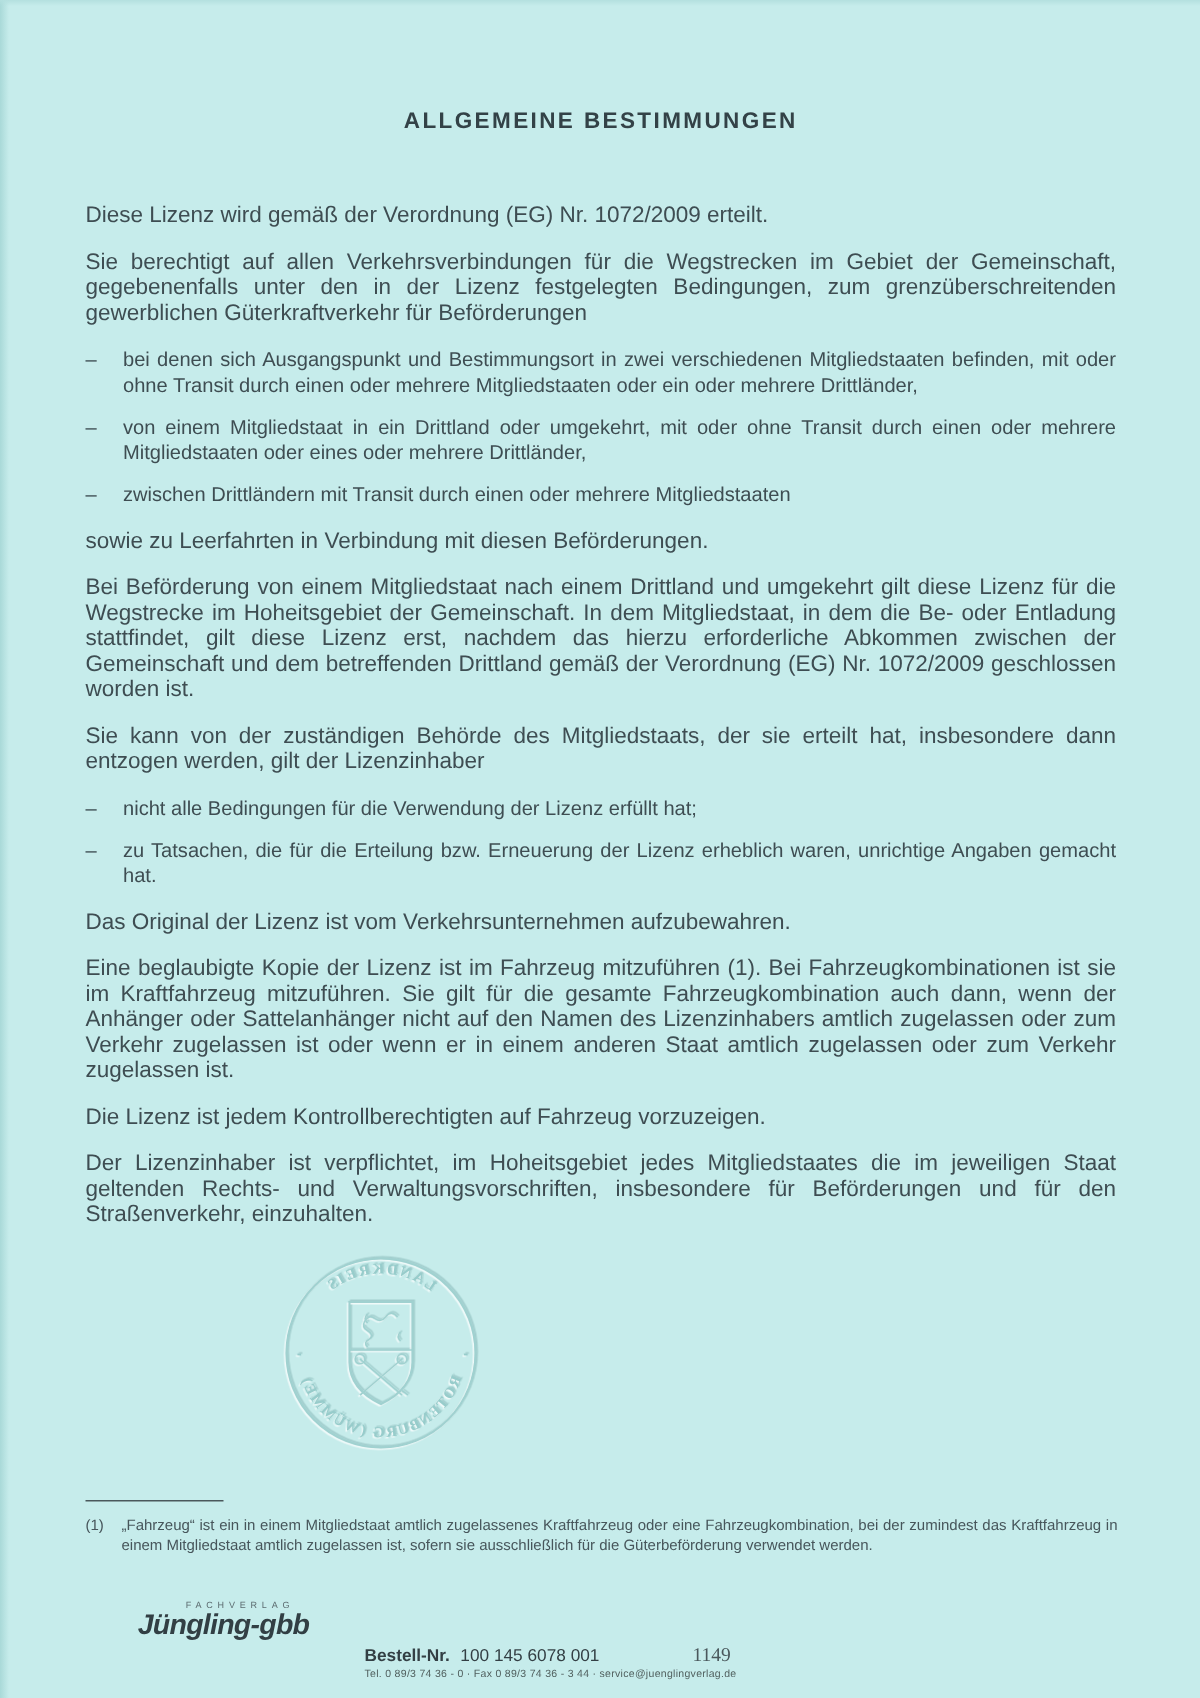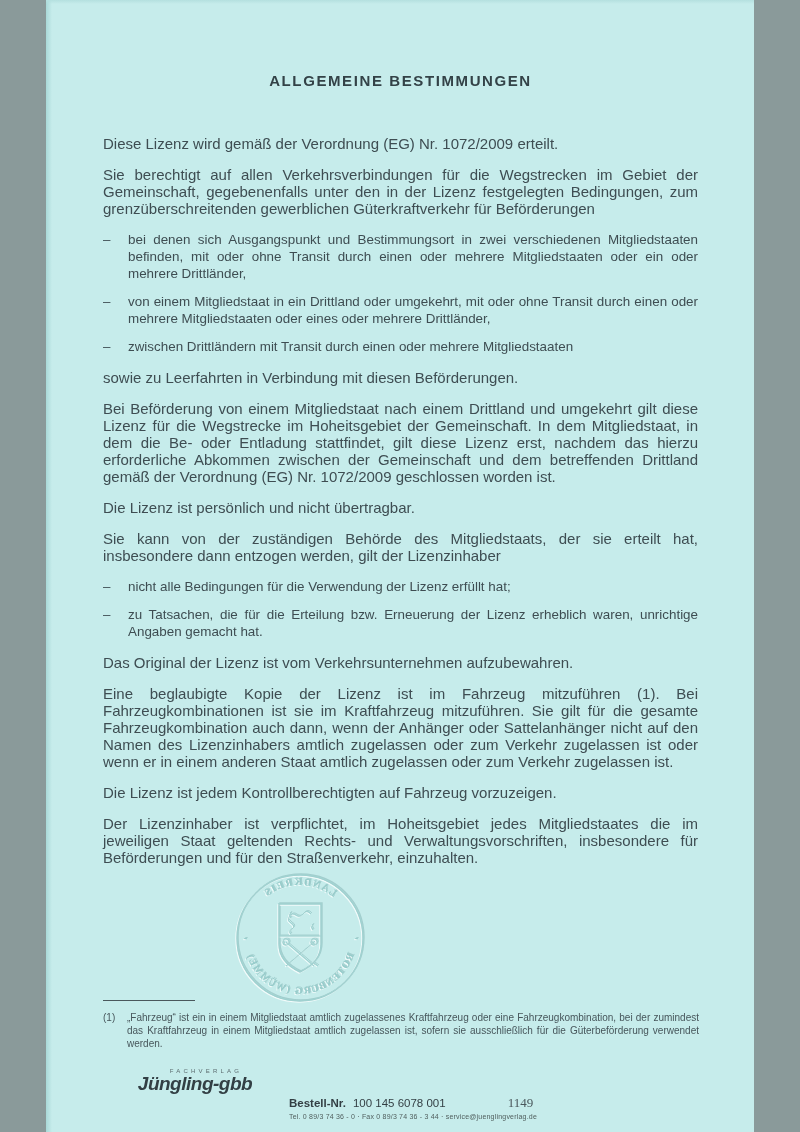--- a/index.html
+++ b/index.html
@@ -2,21 +2,21 @@
 <html lang="de"><head>
 <meta charset="utf-8">
 <style>
   html,body{margin:0;padding:0;}
   body{
     background:#8a9a9a;
     font-family:"Liberation Sans","DejaVu Sans",sans-serif;
   }
   .page{
     position:relative;
-    width:708px;height:1132px;
+    width:800px;height:1132px;
     margin:0 auto;
     background:#c6eceb;
     overflow:hidden;
     color:#3e4d52;
   }
   
   .page::before{
     content:"";position:absolute;left:0;top:0;bottom:0;width:6px;
     background:linear-gradient(90deg,#a9d9d8,rgba(198,236,235,0));
     pointer-events:none;
@@ -41,21 +41,21 @@
     text-align:justify;
   }
   .bullet{
     position:relative;
     margin:0 0 11px 0;
     padding-left:25px;
     font-size:13.4px;line-height:17px;
     text-align:justify;
   }
   .bullet .dash{position:absolute;left:0;top:0;}
-  .para.last{margin-bottom:6px;}
+  .para.last{margin-bottom:18px;}
 
   
   .seal-wrap{
     width:132px;height:132px;
     margin-left:131px;
     transform:scaleX(-1);
     opacity:.9;
   }
   .seal-wrap svg{
     filter:drop-shadow(1px 1px 0 rgba(255,255,255,.85)) drop-shadow(-0.5px -0.5px 0 rgba(110,165,165,.45));
@@ -119,21 +119,20 @@
       <span class="dash">–</span>
       <span>von einem Mitgliedstaat in ein Drittland oder umgekehrt, mit oder ohne Transit durch einen oder mehrere Mitgliedstaaten oder eines oder mehrere Drittländer,</span>
     </div>
     <div class="bullet" style="margin-bottom:14px;">
       <span class="dash">–</span>
       <span>zwischen Drittländern mit Transit durch einen oder mehrere Mitgliedstaaten</span>
     </div>
 
     <p class="para">sowie zu Leerfahrten in Verbindung mit diesen Beförderungen.</p>
     <p class="para">Bei Beförderung von einem Mitgliedstaat nach einem Drittland und umgekehrt gilt diese Lizenz für die Wegstrecke im Hoheitsgebiet der Gemeinschaft. In dem Mitgliedstaat, in dem die Be- oder Entladung stattfindet, gilt diese Lizenz erst, nachdem das hierzu erforderliche Abkommen zwischen der Gemeinschaft und dem betreffenden Drittland gemäß der Verordnung (EG) Nr. 1072/2009 geschlossen worden ist.</p>
-    <p class="para">Die Lizenz ist persönlich und nicht übertragbar.</p>
     <p class="para">Sie kann von der zuständigen Behörde des Mitgliedstaats, der sie erteilt hat, insbesondere dann entzogen werden, gilt der Lizenzinhaber</p>
 
     <div class="bullet">
       <span class="dash">–</span>
       <span>nicht alle Bedingungen für die Verwendung der Lizenz erfüllt hat;</span>
     </div>
     <div class="bullet" style="margin-bottom:14px;">
       <span class="dash">–</span>
       <span>zu Tatsachen, die für die Erteilung bzw. Erneuerung der Lizenz erheblich waren, unrichtige Angaben gemacht hat.</span>
     </div>

